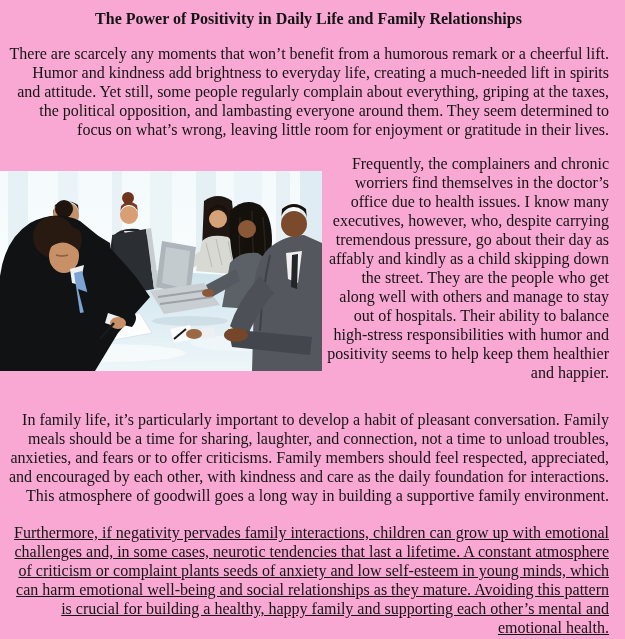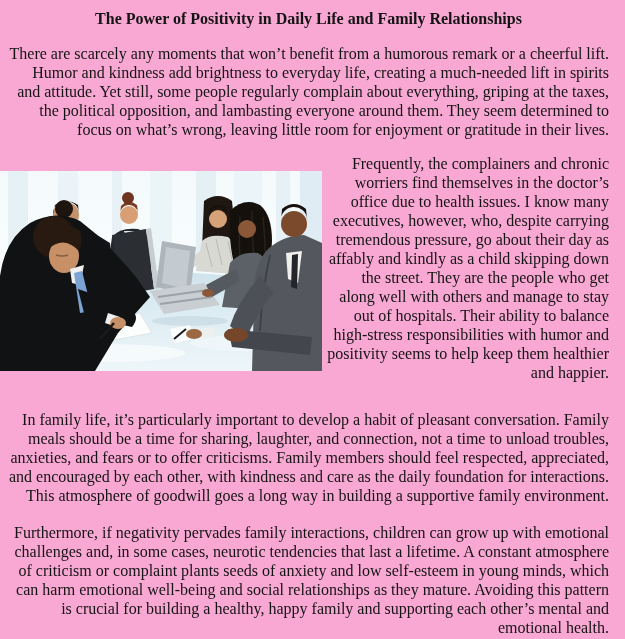--- a/index.html
+++ b/index.html
@@ -33,21 +33,21 @@
   .photo-frame {
     flex: none;
     width: 322px;
     height: 200px;
     margin-top: 17px;
     overflow: hidden;
   }
   .photo-frame svg { display: block; }
   .p-executives { flex: 1; padding-left: 5px; }
   .p-family { margin-top: 28px; }
-  .p-children { margin-top: 18px; }
+  .p-children { margin-top: 18px; text-decoration: underline; }
 </style>
 </head>
 <body>
 
 <div class="page">
 
   <h1 class="doc-title">The Power of Positivity in Daily Life and Family Relationships</h1>
 
   <p class="p-intro">There are scarcely any moments that won’t benefit from a humorous remark or a cheerful lift. Humor and kindness add brightness to everyday life, creating a much-needed lift in spirits and attitude. Yet still, some people regularly complain about everything, griping at the taxes, the political opposition, and lambasting everyone around them. They seem determined to focus on what’s wrong, leaving little room for enjoyment or gratitude in their lives.</p>
 

